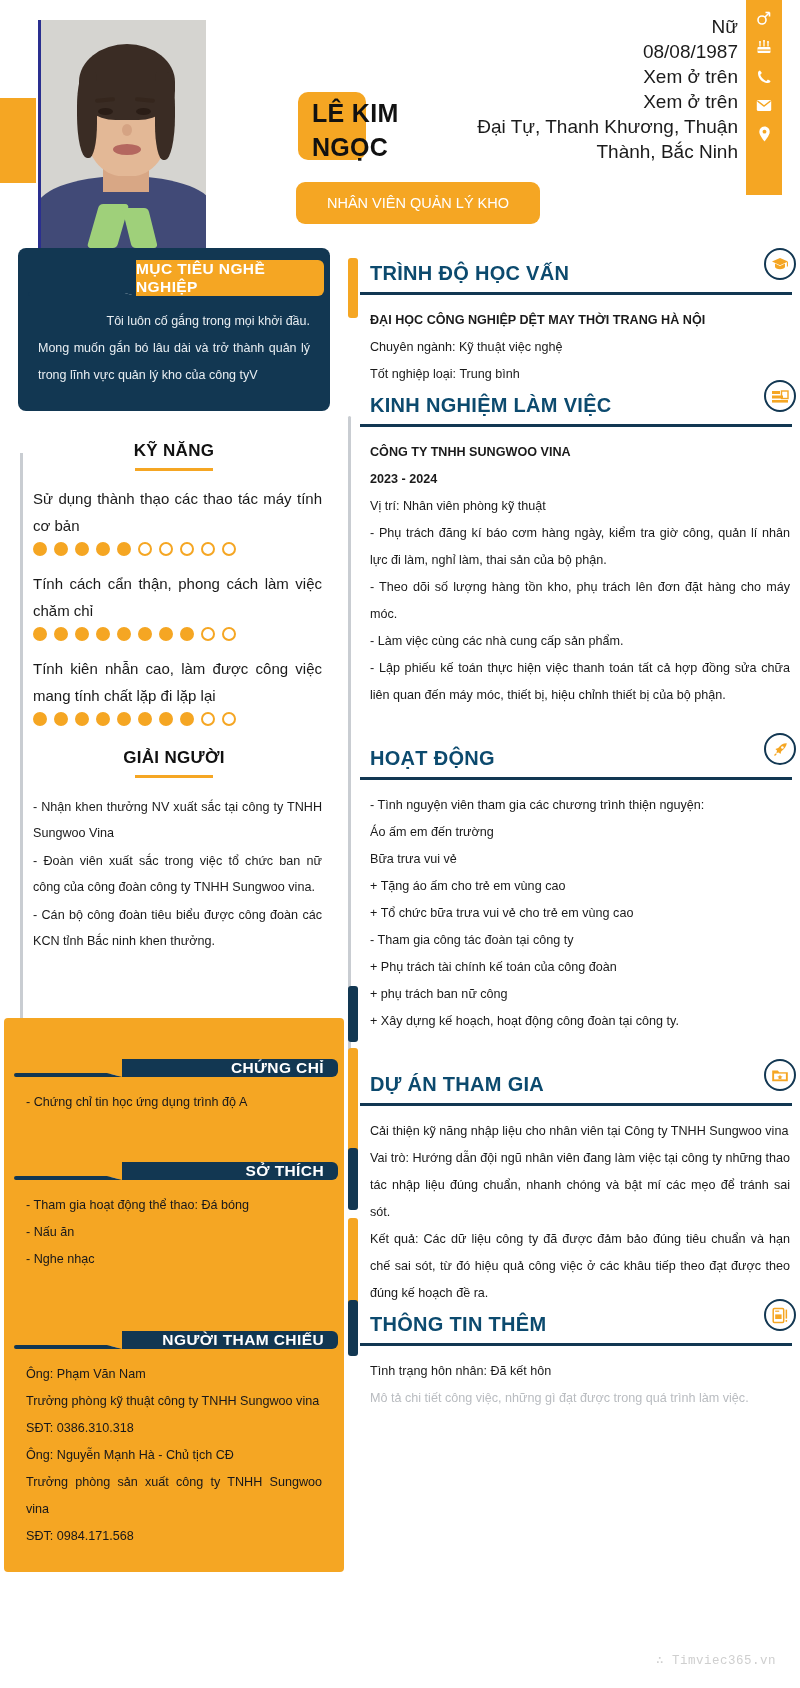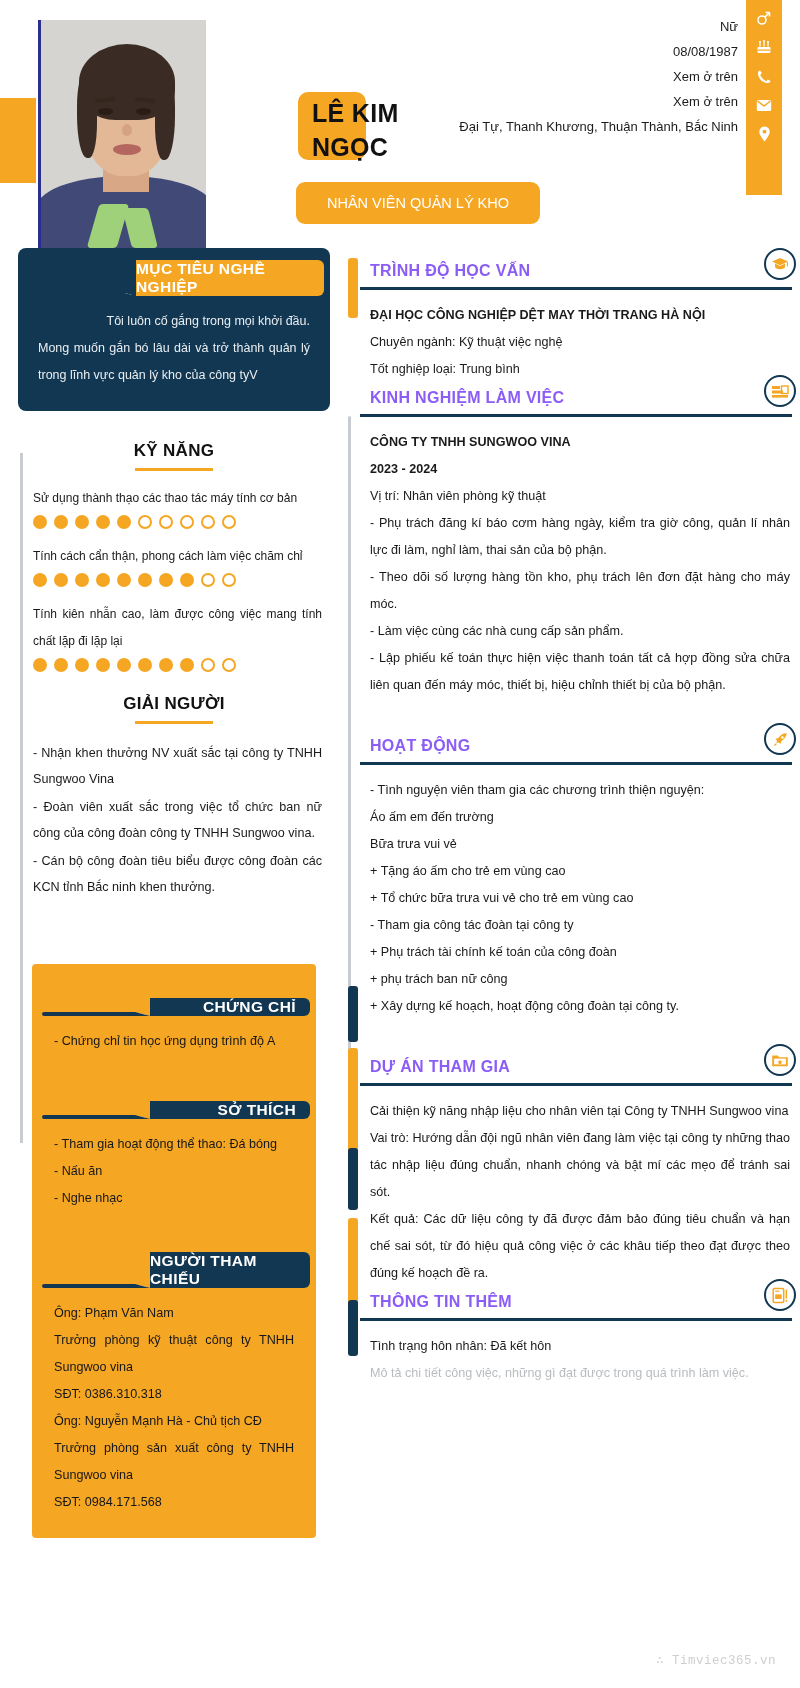--- a/index.html
+++ b/index.html
@@ -79,21 +79,21 @@
   .job-title {
     position: absolute; left: 296px; top: 182px;
     width: 244px; padding: 10px 6px;
     background: #f5a623; border-radius: 9px;
     color: #ffffff; font-size: 14.5px; text-align: center;
     line-height: 22px;
   }
   .contact-col {
     position: absolute; right: 62px; top: 14px;
     width: 320px; text-align: right;
-    font-size: 13px; line-height: 25px; color: #1b1b1b;
+    font-size: 19px; line-height: 25px; color: #1b1b1b;
   }
   .icon-rail {
     position: absolute; right: 18px; top: 0;
     width: 36px; height: 195px; background: #f5a623;
     display: flex; flex-direction: column; align-items: center;
     padding-top: 8px; gap: 9px;
   }
   .icon-rail .ri {
     width: 20px; height: 20px; color: #fff;
     display:flex; align-items:center; justify-content:center;
@@ -135,41 +135,41 @@
 
   
   .ctr-head {
     text-align: center; font-weight: bold; font-size: 17px;
     color: #111; margin-top: 30px; letter-spacing: .3px;
   }
   .ctr-rule { width: 78px; height: 3px; background: #f5a623; margin: 7px auto 0; }
 
   .left-body { padding: 0 26px 0 33px; }
   .skill-label {
-    font-size: 12px; line-height: 27px; margin-top: 14px;
+    font-size: 15px; line-height: 27px; margin-top: 14px;
     text-align: justify; color: #1a1a1a;
   }
   .dots { display: flex; gap: 7px; margin-top: 3px; }
   .dot {
     width: 14px; height: 14px; border-radius: 50%;
     border: 2px solid #f5a623; background: #fff;
   }
   .dot.on { background: #f5a623; }
   .left-para {
     font-size: 12.6px; line-height: 26px; text-align: justify;
     color: #1a1a1a; margin-top: 2px;
   }
   .left-rule-v {
     position: absolute; left: 20px; width: 3px; background: #c9cdd2;
   }
 
   
   .orange-block {
     position: relative; background: #f5a623;
-    margin: 0 32px; border-radius: 4px; padding: 18px 0 22px 0;
+    margin: 0 4px; border-radius: 4px; padding: 25px 0 22px 0;
   }
   .tab-head.dark .chip { border-color: #123752; }
   .tab-head.dark .bar {
     background: #123752; color: #fff;
     justify-content: flex-end;
   }
   .orange-block .o-txt {
     font-size: 12.6px; line-height: 27px; color: #17171a;
     padding: 12px 22px 0 22px; text-align: justify;
   }
@@ -177,21 +177,21 @@
 
   
   .r-section { margin-bottom: 6px; }
   .r-head {
     position: relative; display: flex; align-items: center;
     padding: 0 0 7px 10px;
     border-bottom: 3px solid #123752;
     margin-right: 8px;
   }
   .r-head h3 {
-    font-size: 16px; font-weight: bold; color: #8b5cf6; letter-spacing: .3px;
+    font-size: 20px; font-weight: bold; color: #0c4a6e; letter-spacing: .3px;
   }
   .r-ico {
     position: absolute; right: -4px; top: -14px;
     width: 32px; height: 32px; border-radius: 50%;
     border: 2px solid #123752; background: #fff;
     display: flex; align-items: center; justify-content: center;
     color: #f5a623; font-size: 16px;
   }
   .r-body {
     padding: 12px 10px 0 10px; font-size: 12.6px; line-height: 27px;

